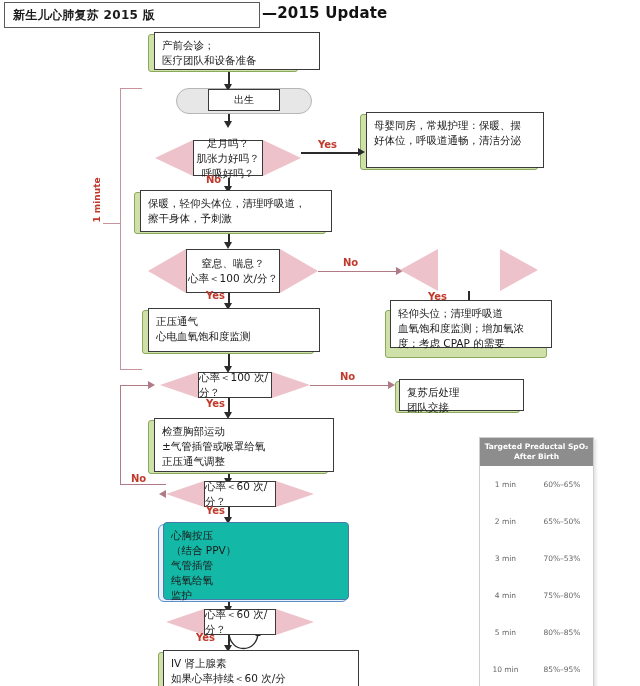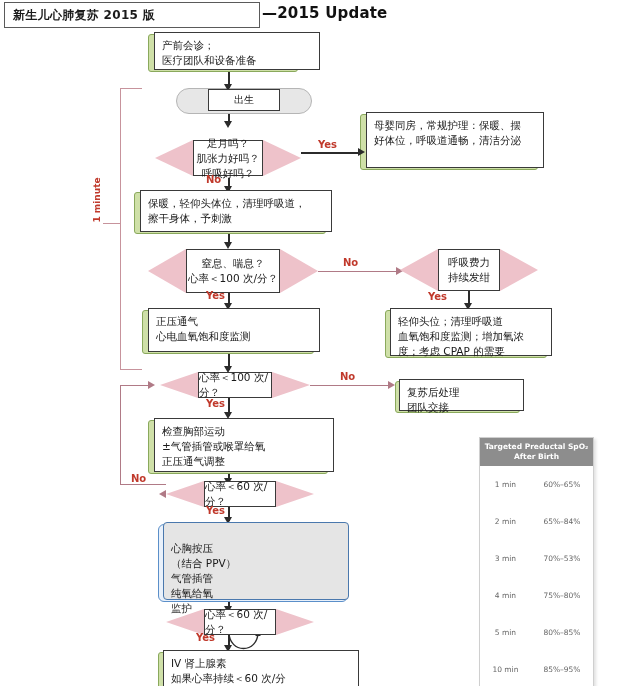--- a/index.html
+++ b/index.html
@@ -44,26 +44,26 @@
     border-radius:3px;
     z-index:2;
   }
   .shadow-blue{
     background:#e9f1fb;
     border:1px solid #5b8fc9;
     border-radius:6px;
     z-index:2;
   }
   .proc-blue{
-    background:#e5e5e5;
+    background:#14b8a6;
     border:1px solid #4a78ad;
     border-radius:4px;
     font-size:10.5px;
     line-height:15px;
-    padding:18px 7px;
+    padding:5px 7px;
     z-index:4;
   }
 
   
   .term-shadow{
     background:#e7e7e7;
     border:1px solid #b5b5b5;
     border-radius:14px;
     z-index:2;
   }
@@ -226,31 +226,27 @@
 <div class="abs arrow-r-p" style="left:396px;top:267px;"></div>
 <div class="abs lbl" style="left:343px;top:257px;">No</div>
 
 <div class="abs vline" style="left:228px;top:293px;height:14px;"></div>
 <div class="abs arrow-d" style="left:224px;top:303px;"></div>
 <div class="abs lbl" style="left:206px;top:290px;">Yes</div>
 
 <div class="abs dec-wrap" style="left:400px;top:249px;width:138px;height:42px;">
   <div class="wing l"></div>
   <div class="wing r"></div>
-  <div class="dec-box">
-    <div>呼吸费力</div>
-    <div>持续发绀</div>
-  </div>
 </div>
 <div class="abs vline" style="left:468px;top:291px;height:16px;"></div>
 <div class="abs arrow-d" style="left:464px;top:303px;"></div>
 <div class="abs lbl" style="left:428px;top:291px;">Yes</div>
 
 <div class="abs shadow-green" style="left:385px;top:310px;width:162px;height:48px;"></div>
-<div class="abs proc" style="left:390px;top:308px;width:162px;height:48px;">
+<div class="abs proc" style="left:390px;top:300px;width:162px;height:48px;">
   <div class="ln">轻仰头位；清理呼吸道</div>
   <div class="ln">血氧饱和度监测；增加氧浓</div>
   <div class="ln">度；考虑 CPAP 的需要</div>
 </div>
 
 <div class="abs shadow-green" style="left:142px;top:310px;width:172px;height:44px;"></div>
 <div class="abs proc" style="left:148px;top:308px;width:172px;height:44px;">
   <div class="ln">正压通气</div>
   <div class="ln">心电血氧饱和度监测</div>
 </div>
@@ -346,21 +342,21 @@
     <div>After Birth</div>
   </div>
   <table>
     <tbody id="spo2-body">
         <tr>
           <td class="t">1 min</td>
           <td class="v">60%–65%</td>
         </tr>
         <tr>
           <td class="t">2 min</td>
-          <td class="v">65%–84%</td>
+          <td class="v">65%–50%</td>
         </tr>
         <tr>
           <td class="t">3 min</td>
           <td class="v">70%–53%</td>
         </tr>
         <tr>
           <td class="t">4 min</td>
           <td class="v">75%–80%</td>
         </tr>
         <tr>

